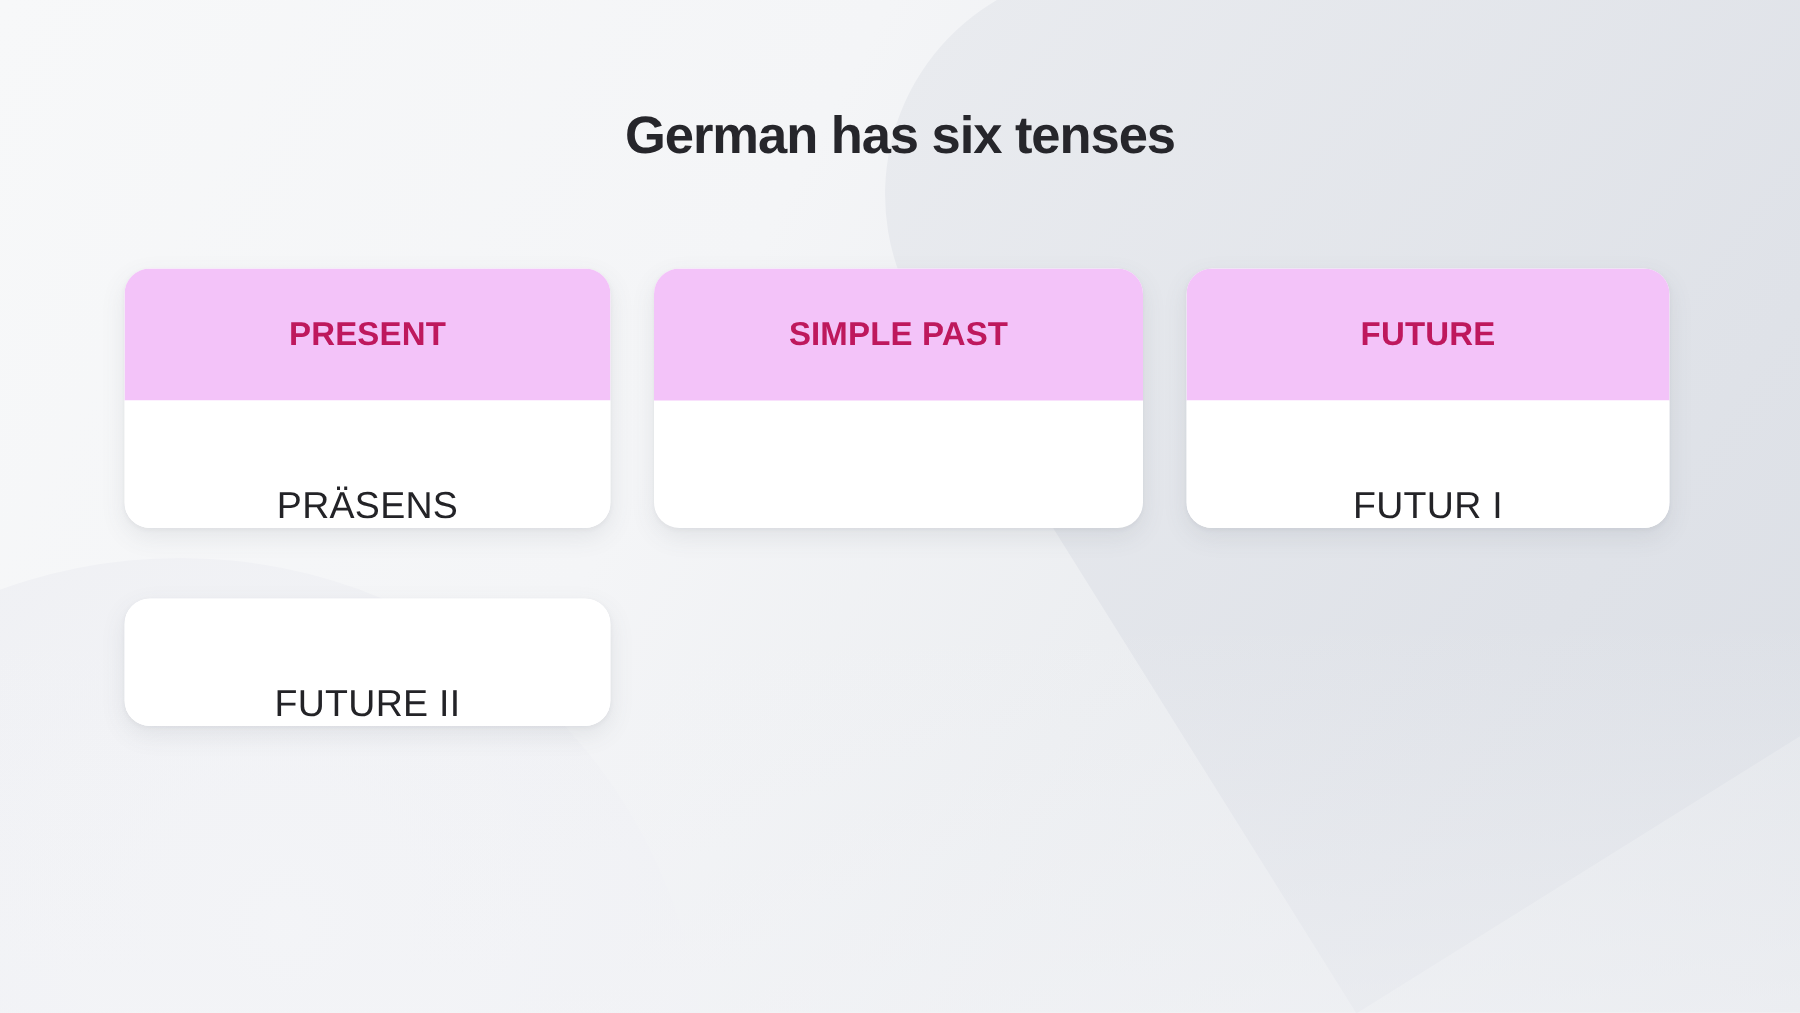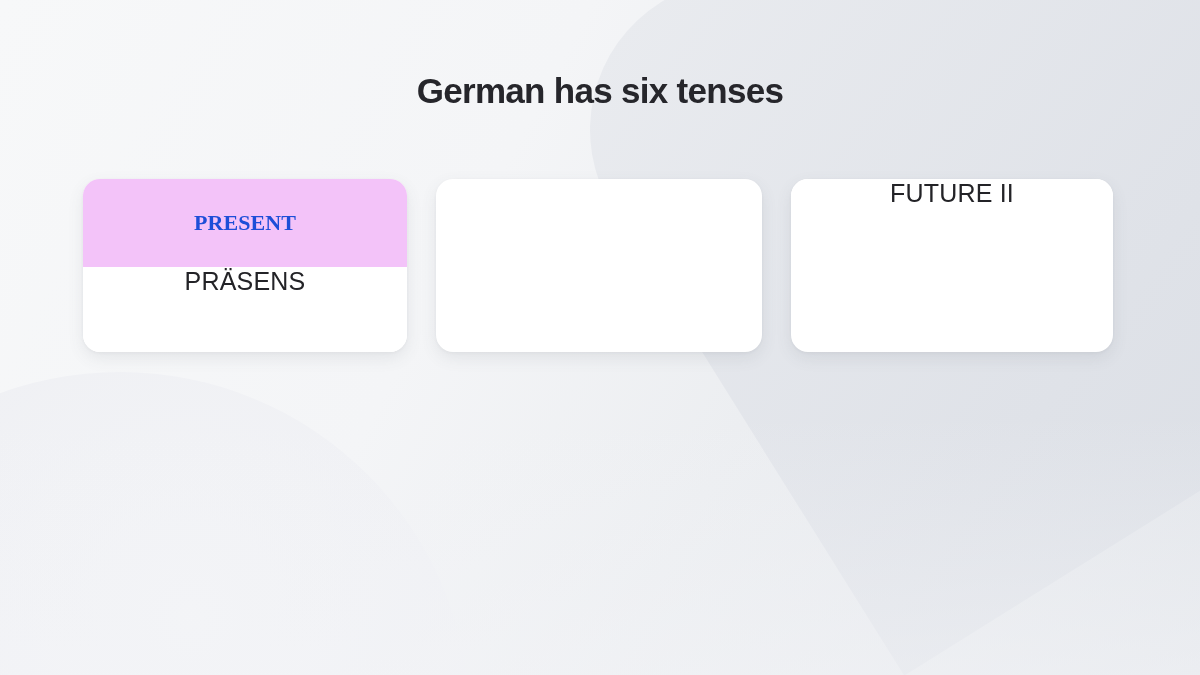--- a/index.html
+++ b/index.html
@@ -100,31 +100,30 @@
     display: flex;
     align-items: center;
     justify-content: center;
     padding: 0 10px;
   }
 
   .card-header-text {
     font-size: 22px;
     font-weight: 700;
     letter-spacing: 0.1px;
-    color: #1d4ed8;
+    color: #be185d;
     text-transform: uppercase;
     white-space: nowrap;
     text-align: center;
-    font-family: Liberation Serif, serif;
   }
 
   .card-body {
     height: 85px;
     display: flex;
-    align-items: flex-start;
+    align-items: flex-end;
     justify-content: center;
     padding: 0 1px;
     background: #ffffff;
   }
 
   .card-body-text {
     font-size: 25px;
     font-weight: 400;
     letter-spacing: 0.2px;
     color: #232327;
@@ -155,23 +154,34 @@
       <div class="card-header">
         <span class="card-header-text">PRESENT</span>
       </div>
       <div class="card-body">
         <span class="card-body-text">PRÄSENS</span>
       </div>
     </div>
 
 
     <div class="card">
+      <div class="card-header">
+        <span class="card-header-text">SIMPLE PAST</span>
+      </div>
     </div>
 
 
+    <div class="card">
+      <div class="card-header">
+        <span class="card-header-text">FUTURE</span>
+      </div>
+      <div class="card-body">
+        <span class="card-body-text">FUTUR I</span>
+      </div>
+    </div>
 
     <div class="card">
       <div class="card-body">
         <span class="card-body-text">FUTURE II</span>
       </div>
     </div>
 
   </div>
 </div>
 

